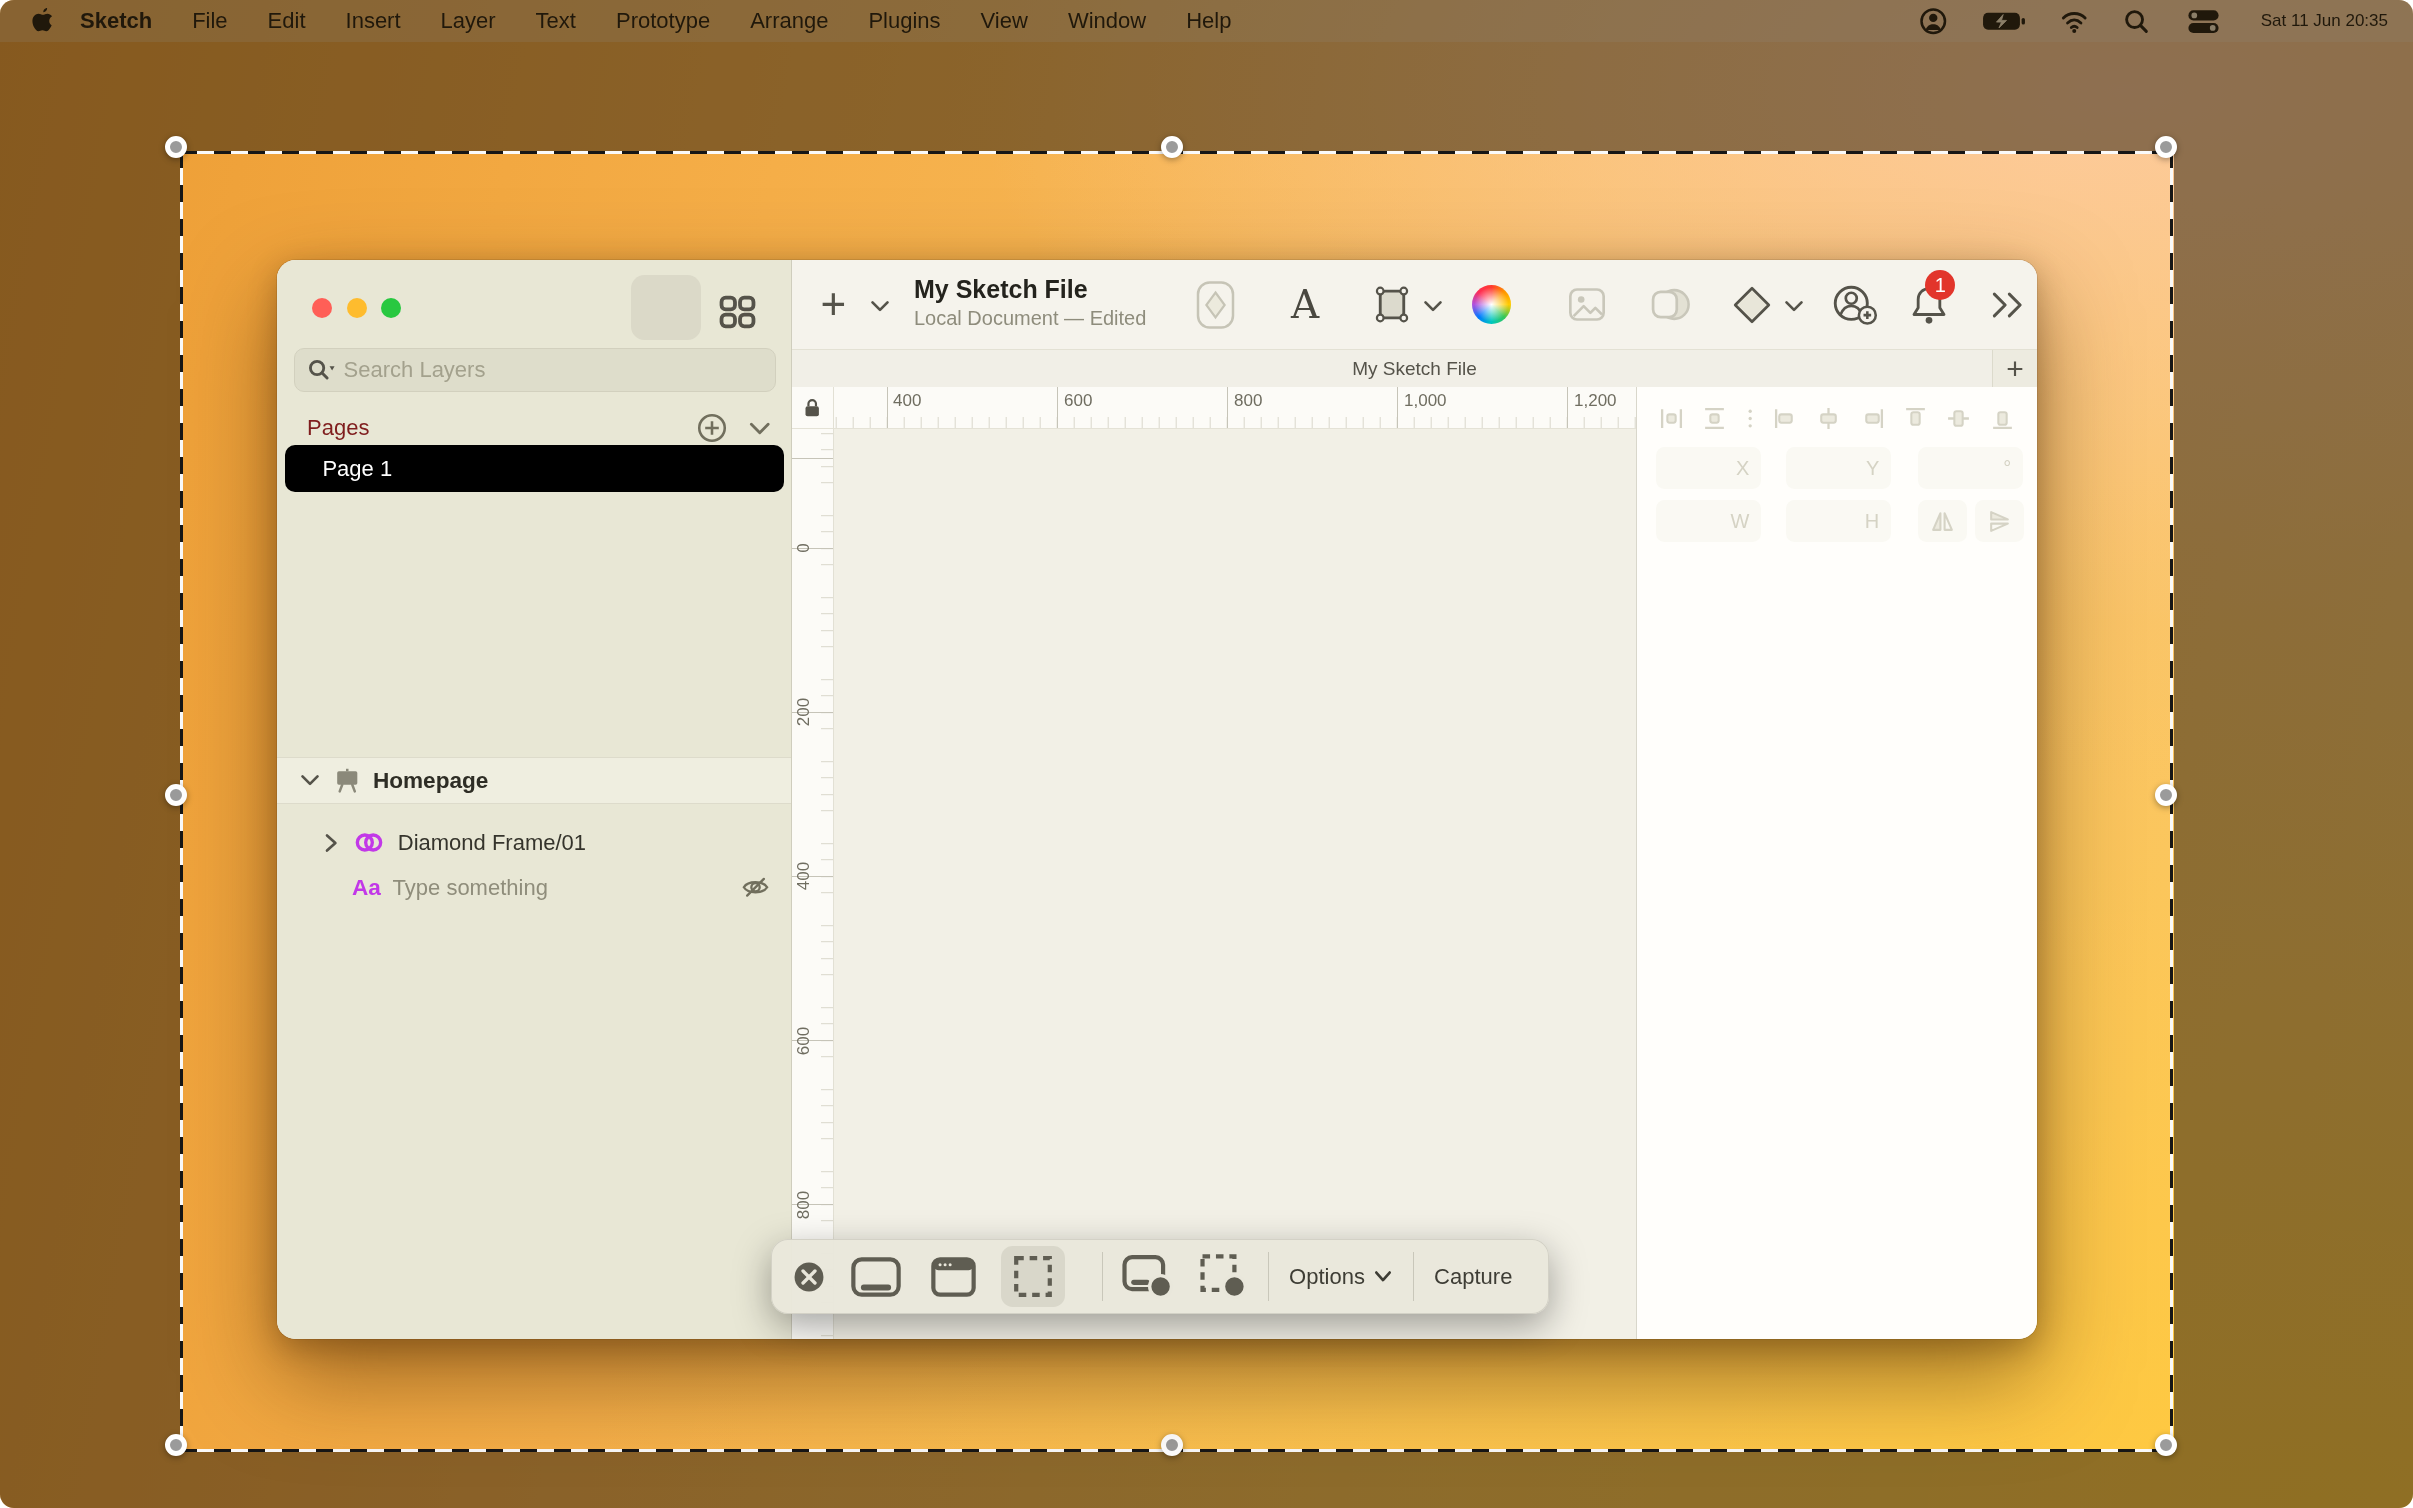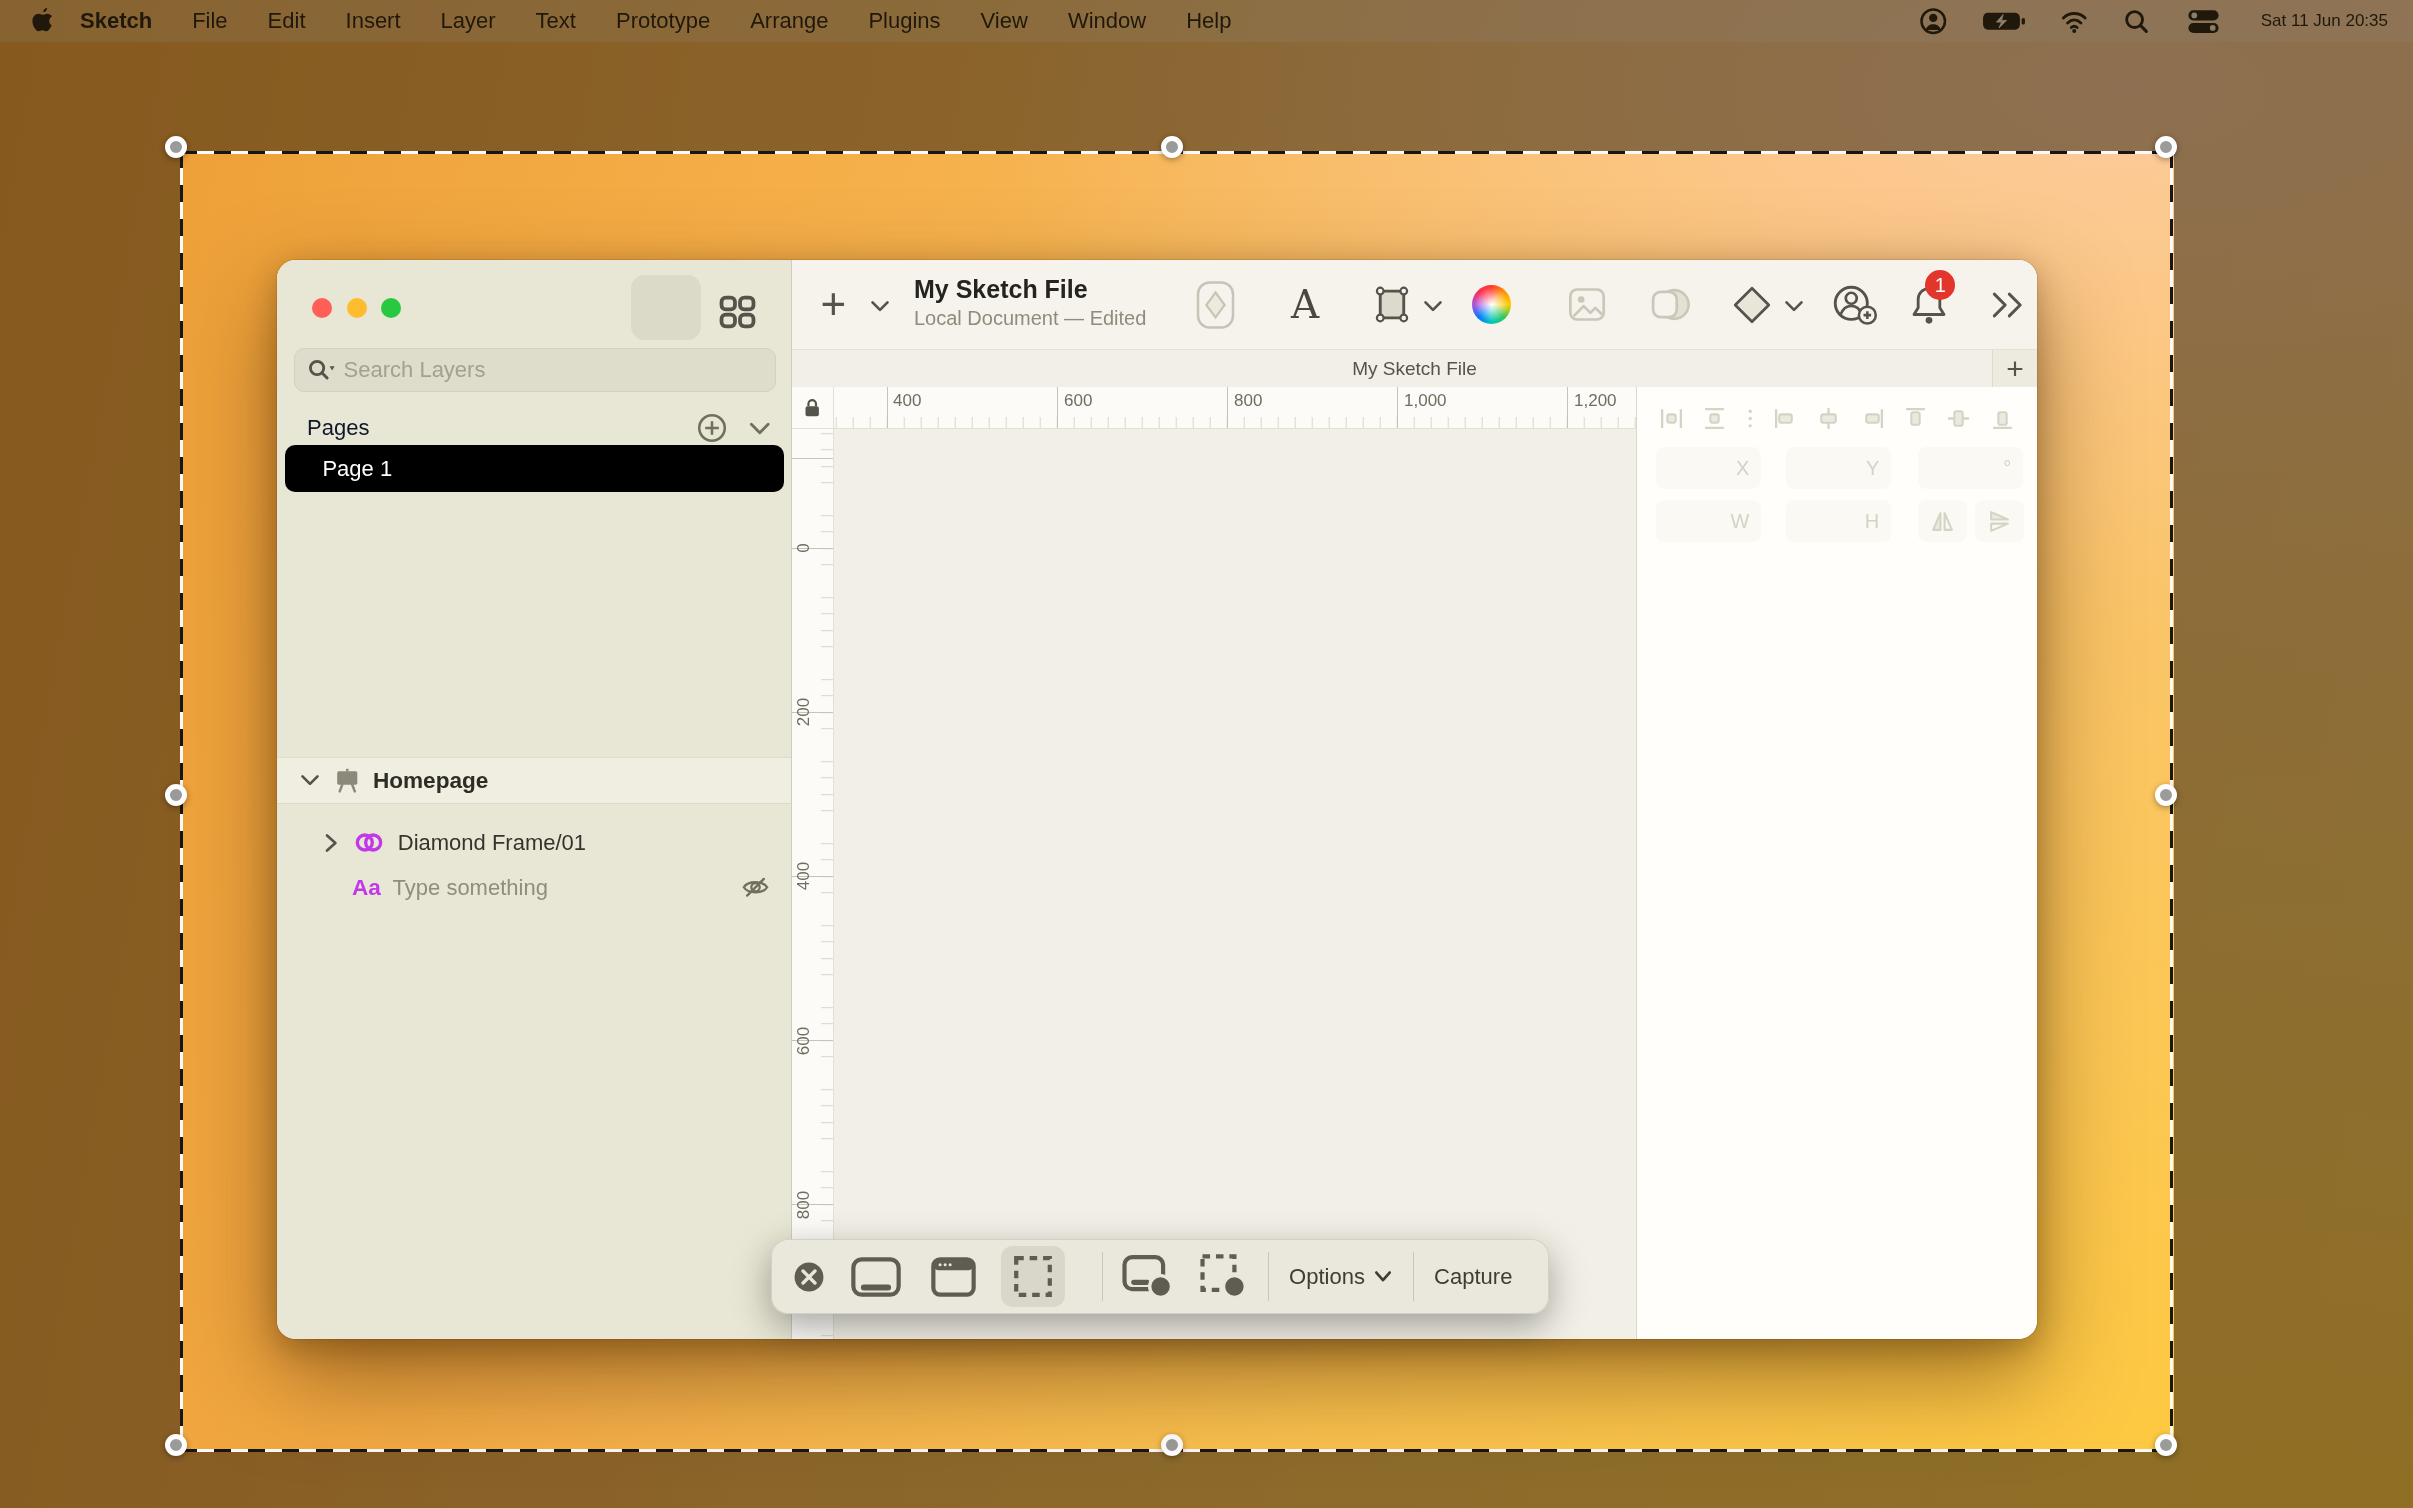--- a/index.html
+++ b/index.html
@@ -3,20 +3,21 @@
 <meta charset="utf-8">
 <style>
   * { margin:0; padding:0; box-sizing:border-box; }
   html,body { width:2413px; height:1508px; overflow:hidden; }
   body { font-family:"Liberation Sans","DejaVu Sans",sans-serif; }
   .screen { position:relative; width:2413px; height:1508px; overflow:hidden;
     background:
       radial-gradient(95% 70% at 88% 6%, rgba(253,203,160,.95) 0%, rgba(253,203,160,0) 50%),
       radial-gradient(120% 100% at 96% 100%, rgba(255,201,55,.9) 0%, rgba(255,201,55,0) 60%),
       linear-gradient(100deg,#ec9c33 0%,#f5ae48 30%,#f8bd5d 60%,#fbc96f 100%);
+    border-radius: 14px;
   }
 
   
   .menubar { position:absolute; left:0; top:0; width:2413px; height:42px;
     background:rgba(255,250,238,.22); display:flex; align-items:center;
     padding:0 25px 0 30px; color:#141209; font-size:22px; z-index:2; }
   .menubar .apple { width:25px; height:30px; margin-right:5px; }
   .menubar .mi { padding:0 20px; white-space:nowrap; }
   .menubar .app-name { font-weight:700; padding:0 20px; }
   .menubar .spacer { flex:1; }
@@ -54,21 +55,21 @@
     border-radius:13.4px; background:#dbd9c8; }
   .icon-pane { position:absolute; left:374px; top:34px; }
   .icon-grid { position:absolute; left:442px; top:35px; }
   .search { position:absolute; left:17px; top:88px; width:482px; height:44px;
     background:#deddcb; border:0.8px solid #d2d0be; border-radius:10px;
     display:flex; align-items:center; padding:0 11.7px; }
   .search input { flex:1; border:none; outline:none; background:transparent;
     font-size:22px; color:#45443a; font-family:inherit; }
   .search input::placeholder { color:#a3a18d; }
   .pages-head { position:absolute; left:30px; top:151px; right:20px; display:flex; align-items:center; }
-  .pages-head .lbl { font-size:22px; color:#0f172a; flex:1; }
+  .pages-head .lbl { font-size:22px; color:#7f1d1d; flex:1; }
   .page-row { position:absolute; left:8.4px; top:185px; width:499px; height:47px;
     border-radius:10px; display:flex; align-items:center; padding-left:37px;
     font-size:22px; color:#fff; }
   .ab-band { position:absolute; left:0; top:497px; width:100%; height:47px;
     background:#efeee0; border-top:0.8px solid #dddbcb; border-bottom:0.8px solid #dddbcb;
     display:flex; align-items:center; padding-left:22px; gap:11.7px; }
   .ab-band .nm { font-size:22.6px; font-weight:700; color:#2e2d25; }
   .layer-row { position:absolute; left:0; width:100%; height:39px;
     display:flex; align-items:center; gap:11.7px;margin-left:8px; }
   .layer-row .nm { font-size:22px; color:#35342c; }

